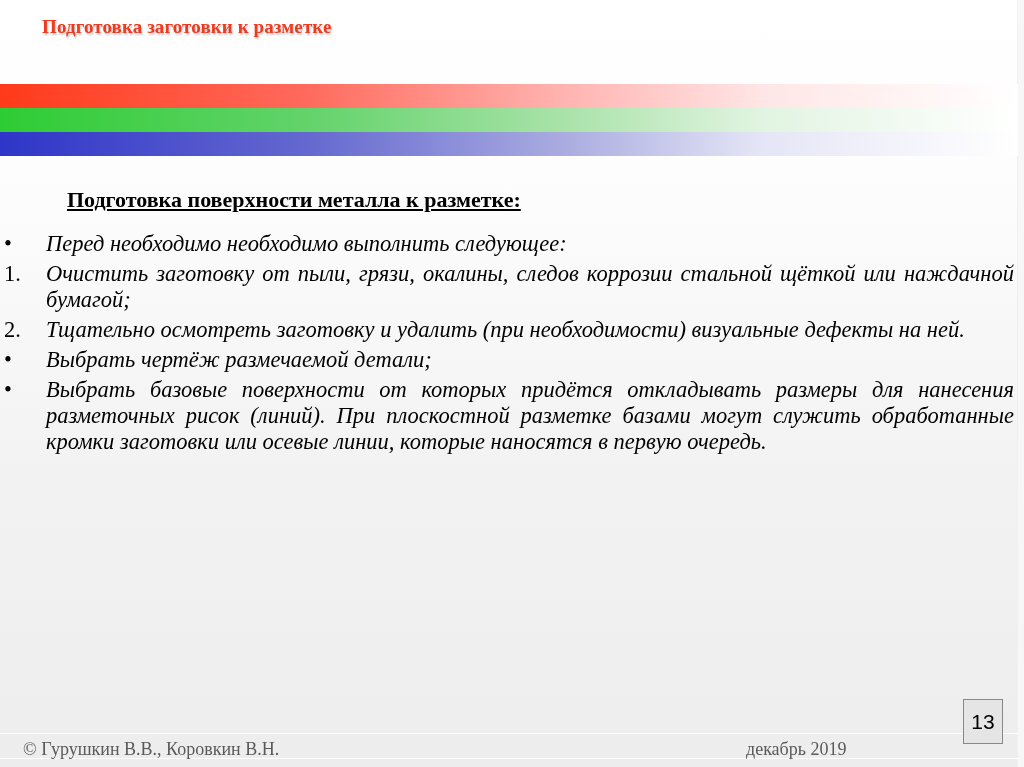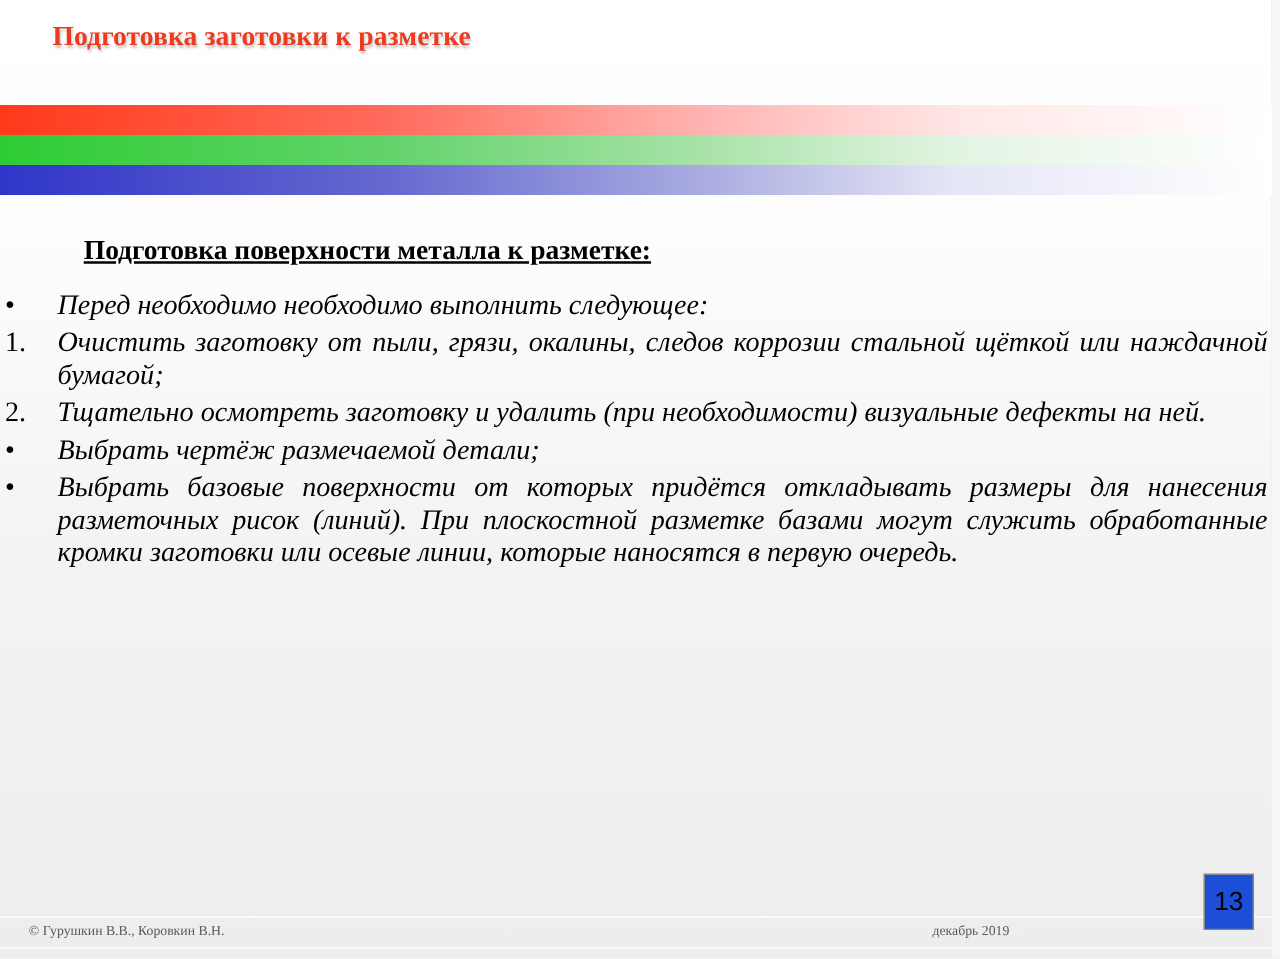--- a/index.html
+++ b/index.html
@@ -20,21 +20,21 @@
       width: 6px; height: 767px;
       background: #f7f7f7;
       border-left: 1px solid #f0f0f0;
     }
     .slide-title {
       position: absolute;
       left: 42px;
       top: 16px;
       font-family: "Liberation Serif", serif;
       font-weight: bold;
-      font-size: 22px;
+      font-size: 19px;
       color: #ee3a1f;
       text-shadow: 1px 2px 2px rgba(0,0,0,0.22);
       letter-spacing: 0.1px;
       margin: 0;
     }
     .band {
       position: absolute;
       left: 0;
       width: 1018px;
       height: 24px;
@@ -92,33 +92,33 @@
     .footer-rule-bottom {
       position: absolute;
       left: 0; top: 758px;
       width: 1018px; height: 1px;
       background: #ffffff;
     }
     .footer {
       position: absolute;
       top: 739px;
       font-family: "Liberation Serif", serif;
-      font-size: 11px;
+      font-size: 18px;
       color: #5a5a5a;
     }
     .footer-authors { left: 23px; }
     .footer-org     { left: 437px; margin-top: 28px; }
     .footer-date    { left: 746px; }
     .page-number {
       position: absolute;
       left: 963px;
       top: 699px;
       width: 40px;
       height: 45px;
-      background: #1d4ed8;
+      background: #e5e5e5;
       border: 1px solid #888;
       box-sizing: border-box;
       font-family: "Liberation Sans", sans-serif;
       font-size: 21px;
       color: #000;
       display: flex;
       align-items: center;
       justify-content: center;
     }
   </style>

